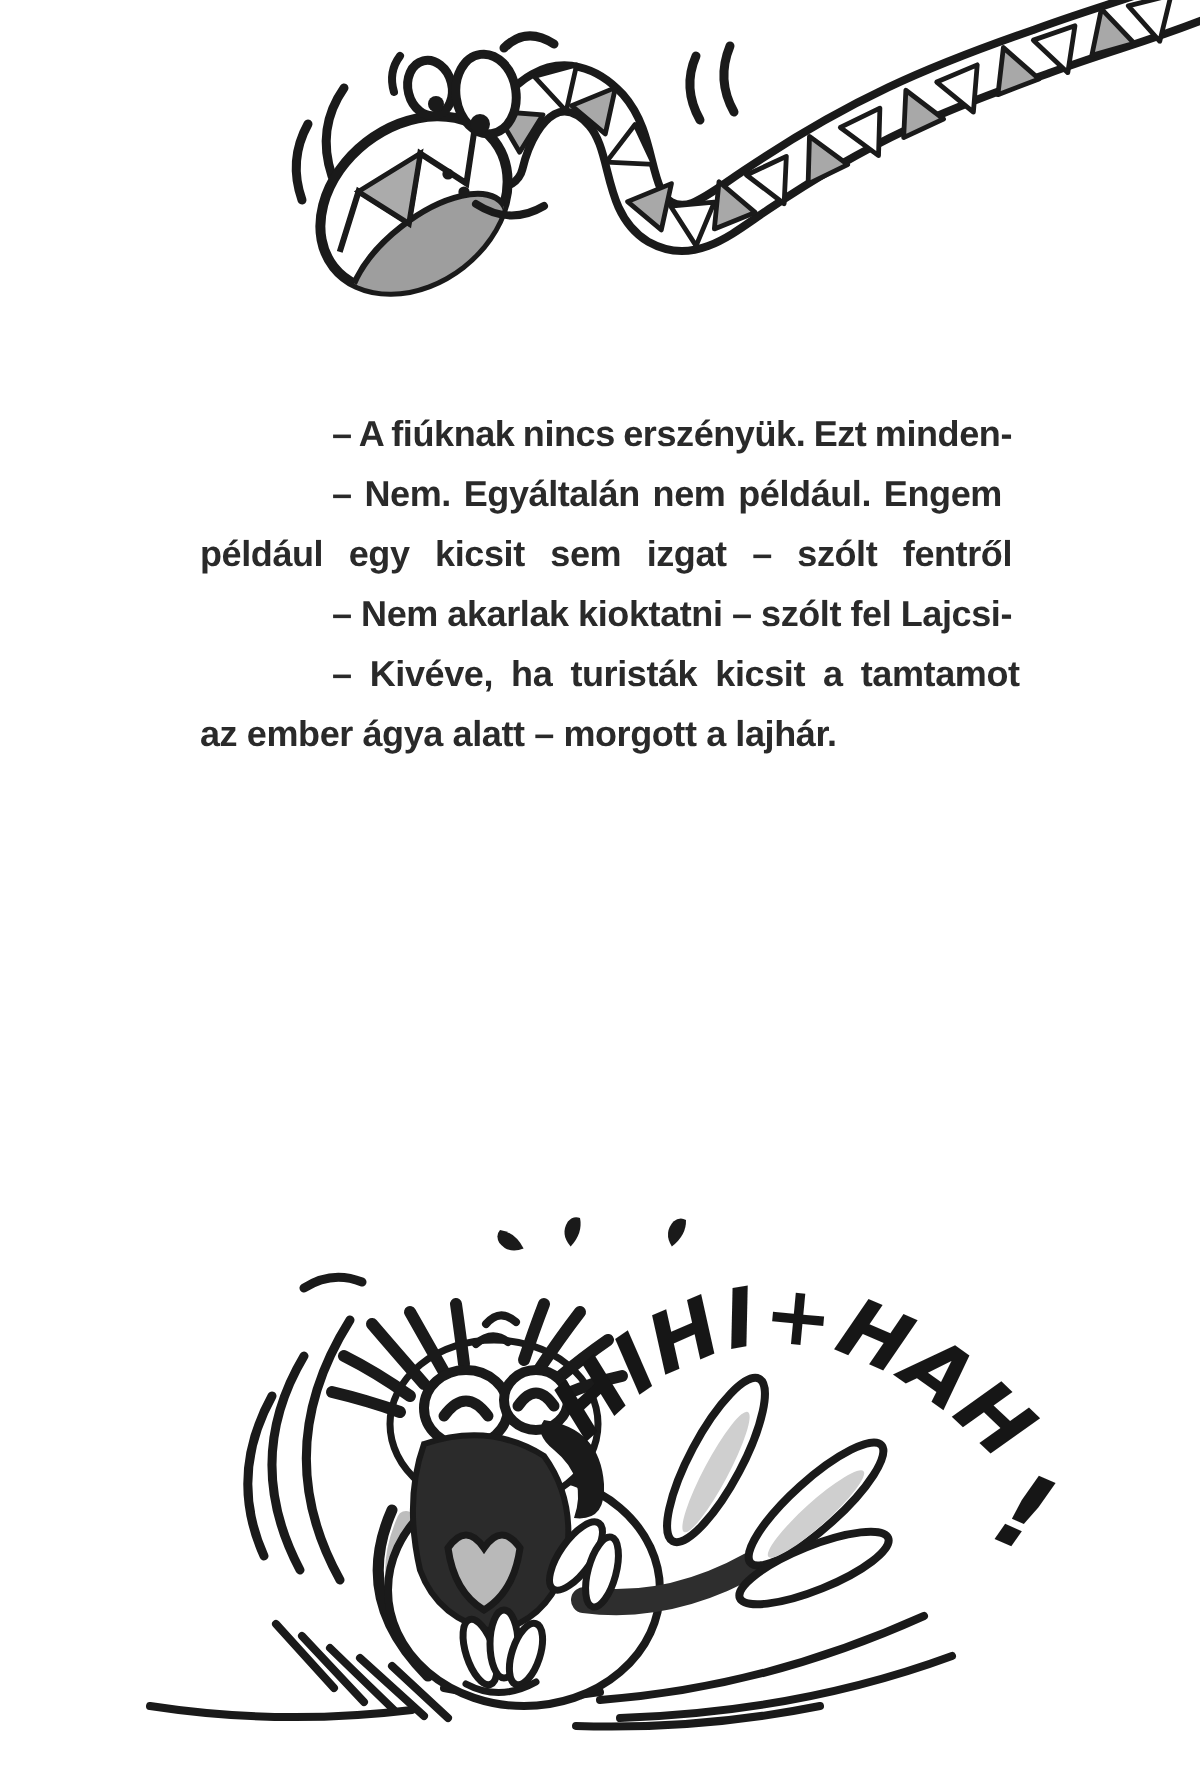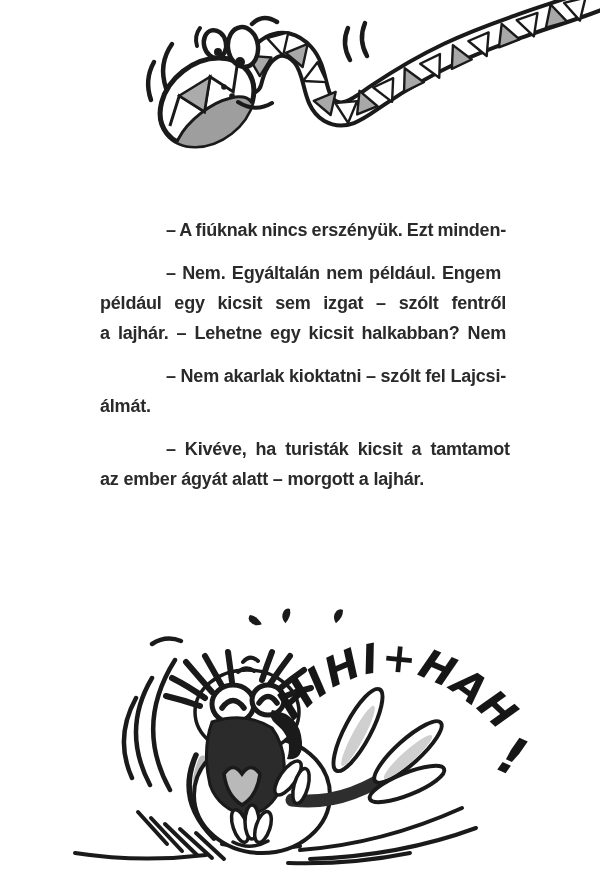--- a/index.html
+++ b/index.html
@@ -11,21 +11,21 @@
   .illu{position:absolute;left:0;}
   #snake-svg{top:0;}
   #bird-svg{top:600px;}
   .story{
     position:absolute;left:100px;top:202px;width:406px;
     font-size:18px;line-height:30px;font-weight:700;color:#2a2a2a;
     letter-spacing:-0.2px;
   }
   .line{white-space:nowrap;text-align:left;height:30px;}
   .line span{display:inline-block;}
-  .indent{text-indent:33px;margin-top:13px;}
+  .indent{text-indent:33px;}
   .laugh-text{
     font-family:"DejaVu Sans", sans-serif;
     font-weight:bold;font-style:italic;
   }
 </style>
 </head>
 <body>
 
 <div class="page">
 
@@ -87,25 +87,23 @@
       <circle cx="224" cy="87" r="2.8" fill="#1a1a1a"></circle>
       <circle cx="232" cy="96" r="2.8" fill="#1a1a1a"></circle>
       <path d="M 238 102 Q 255 113 272 103" fill="none" stroke="#1a1a1a" stroke-width="4" stroke-linecap="round"></path>
     </g>
   </svg>
 
   <div class="story">
     <div class="line indent just"><span style="word-spacing: -0.627604px;">– A fiúknak nincs erszényük. Ezt minden-</span></div>
     <div class="line indent just"><span style="word-spacing: 1.60938px;">– Nem. Egyáltalán nem például. Engem</span></div>
     <div class="line just"><span style="word-spacing: 7.95759px;">például egy kicsit sem izgat – szólt fentről</span></div>
-    <div class="line just"><span style="word-spacing: 3.26339px;">a lajhár. – Lehetne egy kicsit halkabban? Nem</span></div>
     <div class="line indent just"><span style="word-spacing: -0.078125px;">– Nem akarlak kioktatni – szólt fel Lajcsi-</span></div>
-    <div class="line"><span>álmát.</span></div>
     <div class="line indent just"><span style="word-spacing: 4.24219px;">– Kivéve, ha turisták kicsit a tamtamot</span></div>
-    <div class="line"><span>az ember ágyát alatt – morgott a lajhár.</span></div>
+    <div class="line"><span>az ember ágya alatt – morgott a lajhár.</span></div>
   </div>
 
   <svg id="bird-svg" class="illu" width="600" height="296" viewBox="0 0 600 296" aria-hidden="true">
 
     <g fill="#1a1a1a">
       <path d="M 0 0 Q 7 3 9 12 Q 1 13 -2 6 Q -3 2 0 0 Z" transform="translate(250,15) rotate(-15)"></path>
       <path d="M 0 0 Q 7 3 9 12 Q 1 13 -2 6 Q -3 2 0 0 Z" transform="translate(290,9) rotate(55)"></path>
       <path d="M 0 0 Q 7 3 9 12 Q 1 13 -2 6 Q -3 2 0 0 Z" transform="translate(343,10) rotate(65)"></path>
     </g>
     <path d="M 152 44 Q 166 35 181 41" fill="none" stroke="#1a1a1a" stroke-width="4.5" stroke-linecap="round"></path>

